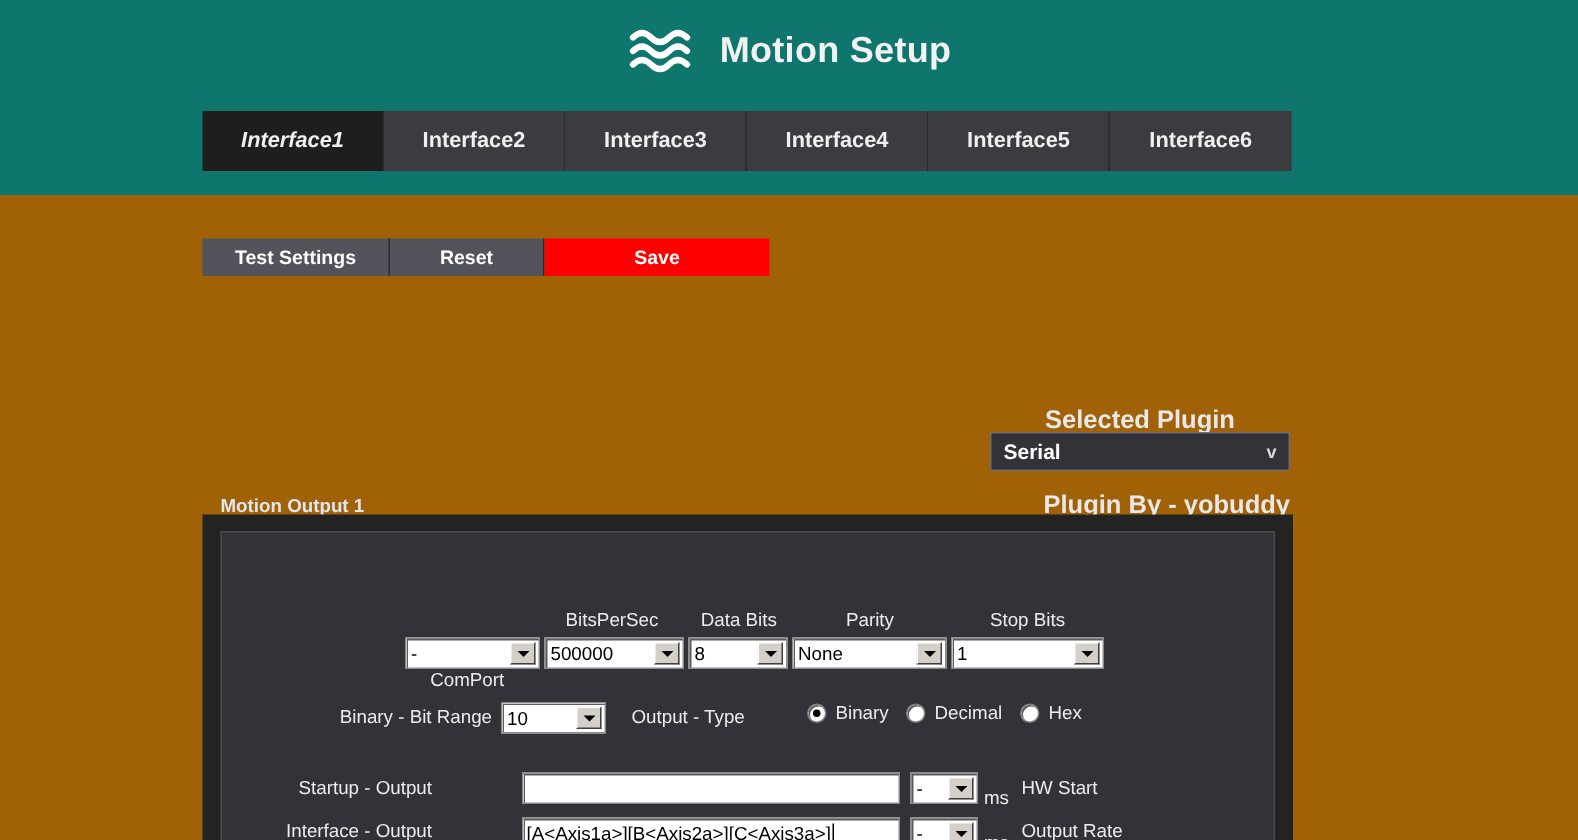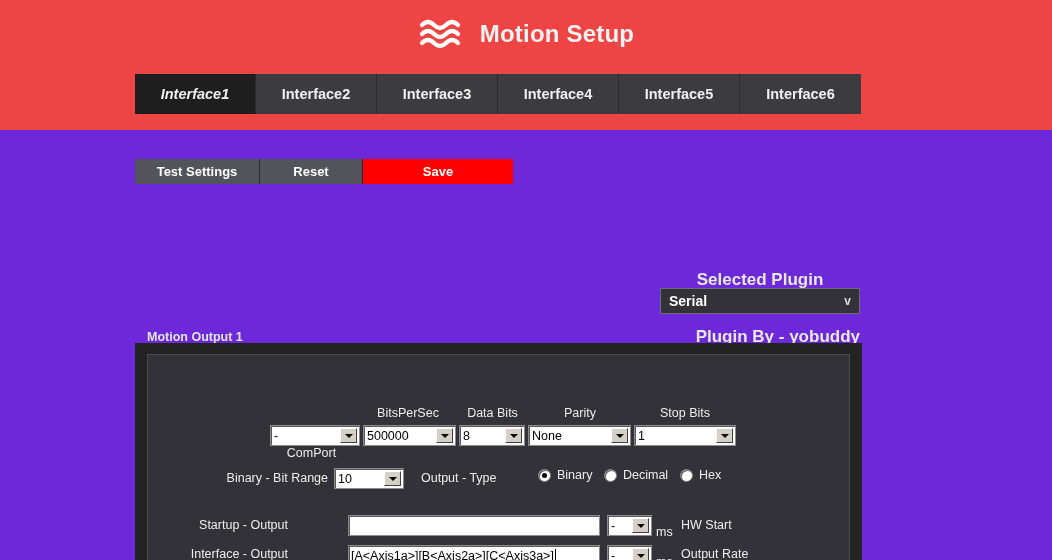--- a/index.html
+++ b/index.html
@@ -8,21 +8,21 @@
     margin: 0; padding: 0;
     width: 1052px; height: 560px;
     background: #333238;
     font-family: "Liberation Sans", sans-serif;
     overflow: hidden;
   }
 
   
   .header {
     width: 1052px; height: 130px;
-    background: #ef4444;
+    background: #0f766e;
     position: relative;
   }
   .brand {
     position: absolute;
     left: 0; right: 0; top: 14px;
     display: flex;
     align-items: center;
     justify-content: center;
     gap: 14px;
   }
@@ -56,21 +56,21 @@
     user-select: none;
   }
   .tab:last-child { border-right: none; }
   .tab.active { background: #1e1e1e; font-style: italic; }
 
   
   .body-area {
     position: relative;
     width: 1052px;
     height: 430px;
-    background: #6d28d9;
+    background: #a16207;
   }
 
   
   .toolbar {
     position: absolute;
     left: 135px; top: 29px;
     display: flex;
     height: 25px;
   }
   .tbtn {

